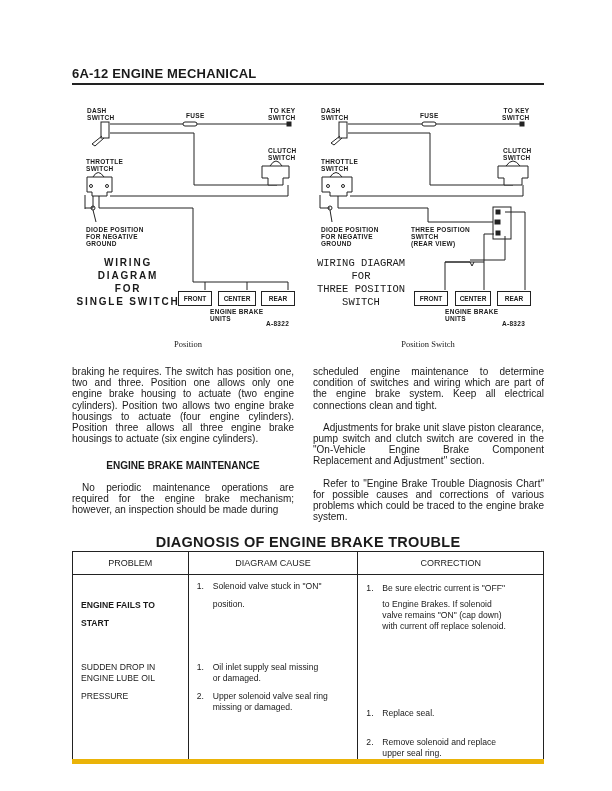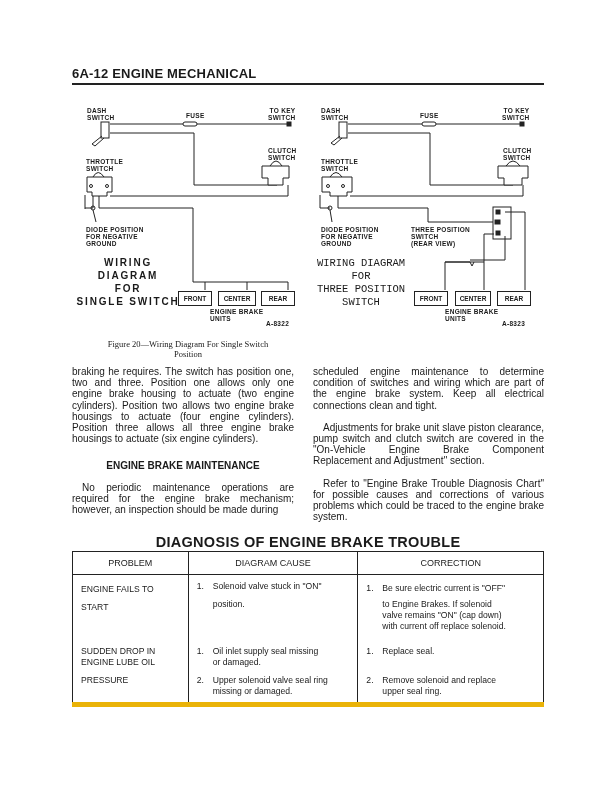--- a/index.html
+++ b/index.html
@@ -83,21 +83,20 @@
     <div>FOR</div>
     <div>SINGLE SWITCH</div>
   </div>
   <div class="box" style="left:178px;top:291px;width:32px;">FRONT</div>
   <div class="box" style="left:218px;top:291px;width:36px;">CENTER</div>
   <div class="box" style="left:261px;top:291px;width:32px;">REAR</div>
   <div class="lbl" style="left:210px;top:308px;">ENGINE BRAKE
 UNITS</div>
   <div class="lbl" style="left:266px;top:320px;">A-8322</div>
   <div class="caption" style="left:72px;top:339px;width:232px;">
-    <div>Figure 20—Wiring Diagram For Single Switch</div>
     <div>Position</div>
   </div>
 </div>
 
 <div class="diag" style="left:0;top:0;width:612px;height:360px;">
   <svg width="612" height="360" style="position:absolute;left:0;top:0;">
     <g stroke="#222" stroke-width="1" fill="none">
       <rect x="339" y="122" width="8" height="16" fill="#fff"></rect>
       <path d="M340 136 L331 143 L334 145 L342 138"></path>
       <line x1="348" y1="124" x2="422" y2="124"></line>
@@ -151,20 +150,21 @@
     <div>THREE POSITION</div>
     <div>SWITCH</div>
   </div>
   <div class="box" style="left:414px;top:291px;width:32px;">FRONT</div>
   <div class="box" style="left:455px;top:291px;width:34px;">CENTER</div>
   <div class="box" style="left:497px;top:291px;width:32px;">REAR</div>
   <div class="lbl" style="left:445px;top:308px;">ENGINE BRAKE
 UNITS</div>
   <div class="lbl" style="left:502px;top:320px;">A-8323</div>
   <div class="caption" style="left:312px;top:339px;width:232px;">
+    <div>Position Switch</div>
   </div>
 </div>
 
 <div class="body" style="left:72px;top:366px;width:222px;">
   <p>braking he requires. The switch has position one, two and three. Position one allows only one engine brake housing to actuate (two engine cylinders). Position two allows two engine brake housings to actuate (four engine cylinders). Position three allows all three engine brake housings to actuate (six engine cylinders).</p>
 </div>
 <div class="sect" style="left:72px;top:460px;width:222px;">ENGINE BRAKE MAINTENANCE</div>
 <div class="body" style="left:72px;top:482px;width:222px;">
   <p class="ind">No periodic maintenance operations are required for the engine brake mechanism; however, an inspection should be made during</p>
 </div>
@@ -182,21 +182,21 @@
       <col style="width:170px">
       <col style="width:186px">
     </colgroup>
   <tbody>
       <tr>
     <th>PROBLEM</th>
     <th>DIAGRAM CAUSE</th>
     <th>CORRECTION</th>
   </tr>
   <tr>
-    <td style="padding-top:7px;height:60px;">
+    <td style="padding-top:23px;height:60px;font-weight:bold;">
       <div class="cell-line">ENGINE FAILS TO</div>
       <div style="height:4px"></div>
       <div class="cell-line">START</div>
     </td>
     <td style="padding-top:4px;">
       <div class="cell-line"><span class="num">1.</span><span>Solenoid valve stuck in "ON"</span></div>
       <div style="height:4px"></div>
       <div class="cell-line" style="padding-left:24px;">position.</div>
     </td>
     <td style="padding-top:6px;margin-top:34px;">
@@ -215,20 +215,20 @@
       <div class="cell-line" style="height:11px;line-height:11px;">PRESSURE</div>
     </td>
     <td style="padding-top:4px;">
       <div class="cell-line" style="height:11px;line-height:11px;"><span class="num">1.</span><span>Oil inlet supply seal missing</span></div>
       <div class="cell-line" style="padding-left:24px;height:11px;line-height:11px;">or damaged.</div>
       <div style="height:7px"></div>
       <div class="cell-line" style="height:11px;line-height:11px;"><span class="num">2.</span><span>Upper solenoid valve seal ring</span></div>
       <div class="cell-line" style="padding-left:24px;height:11px;line-height:11px;">missing or damaged.</div>
     </td>
     <td style="padding-top:4px;">
-      <div class="cell-line" style="height:11px;line-height:11px;"><span class="num">1.</span><span>Replace seal.</span></div>
+      <div class="cell-line" style="height:11px;line-height:11px;margin-top:46px;"><span class="num">1.</span><span>Replace seal.</span></div>
       <div style="height:18px"></div>
       <div class="cell-line" style="height:11px;line-height:11px;"><span class="num">2.</span><span>Remove solenoid and replace</span></div>
       <div class="cell-line" style="padding-left:24px;height:11px;line-height:11px;">upper seal ring.</div>
     </td>
   </tr>
 </tbody>
   </table>
 
 </body></html>

